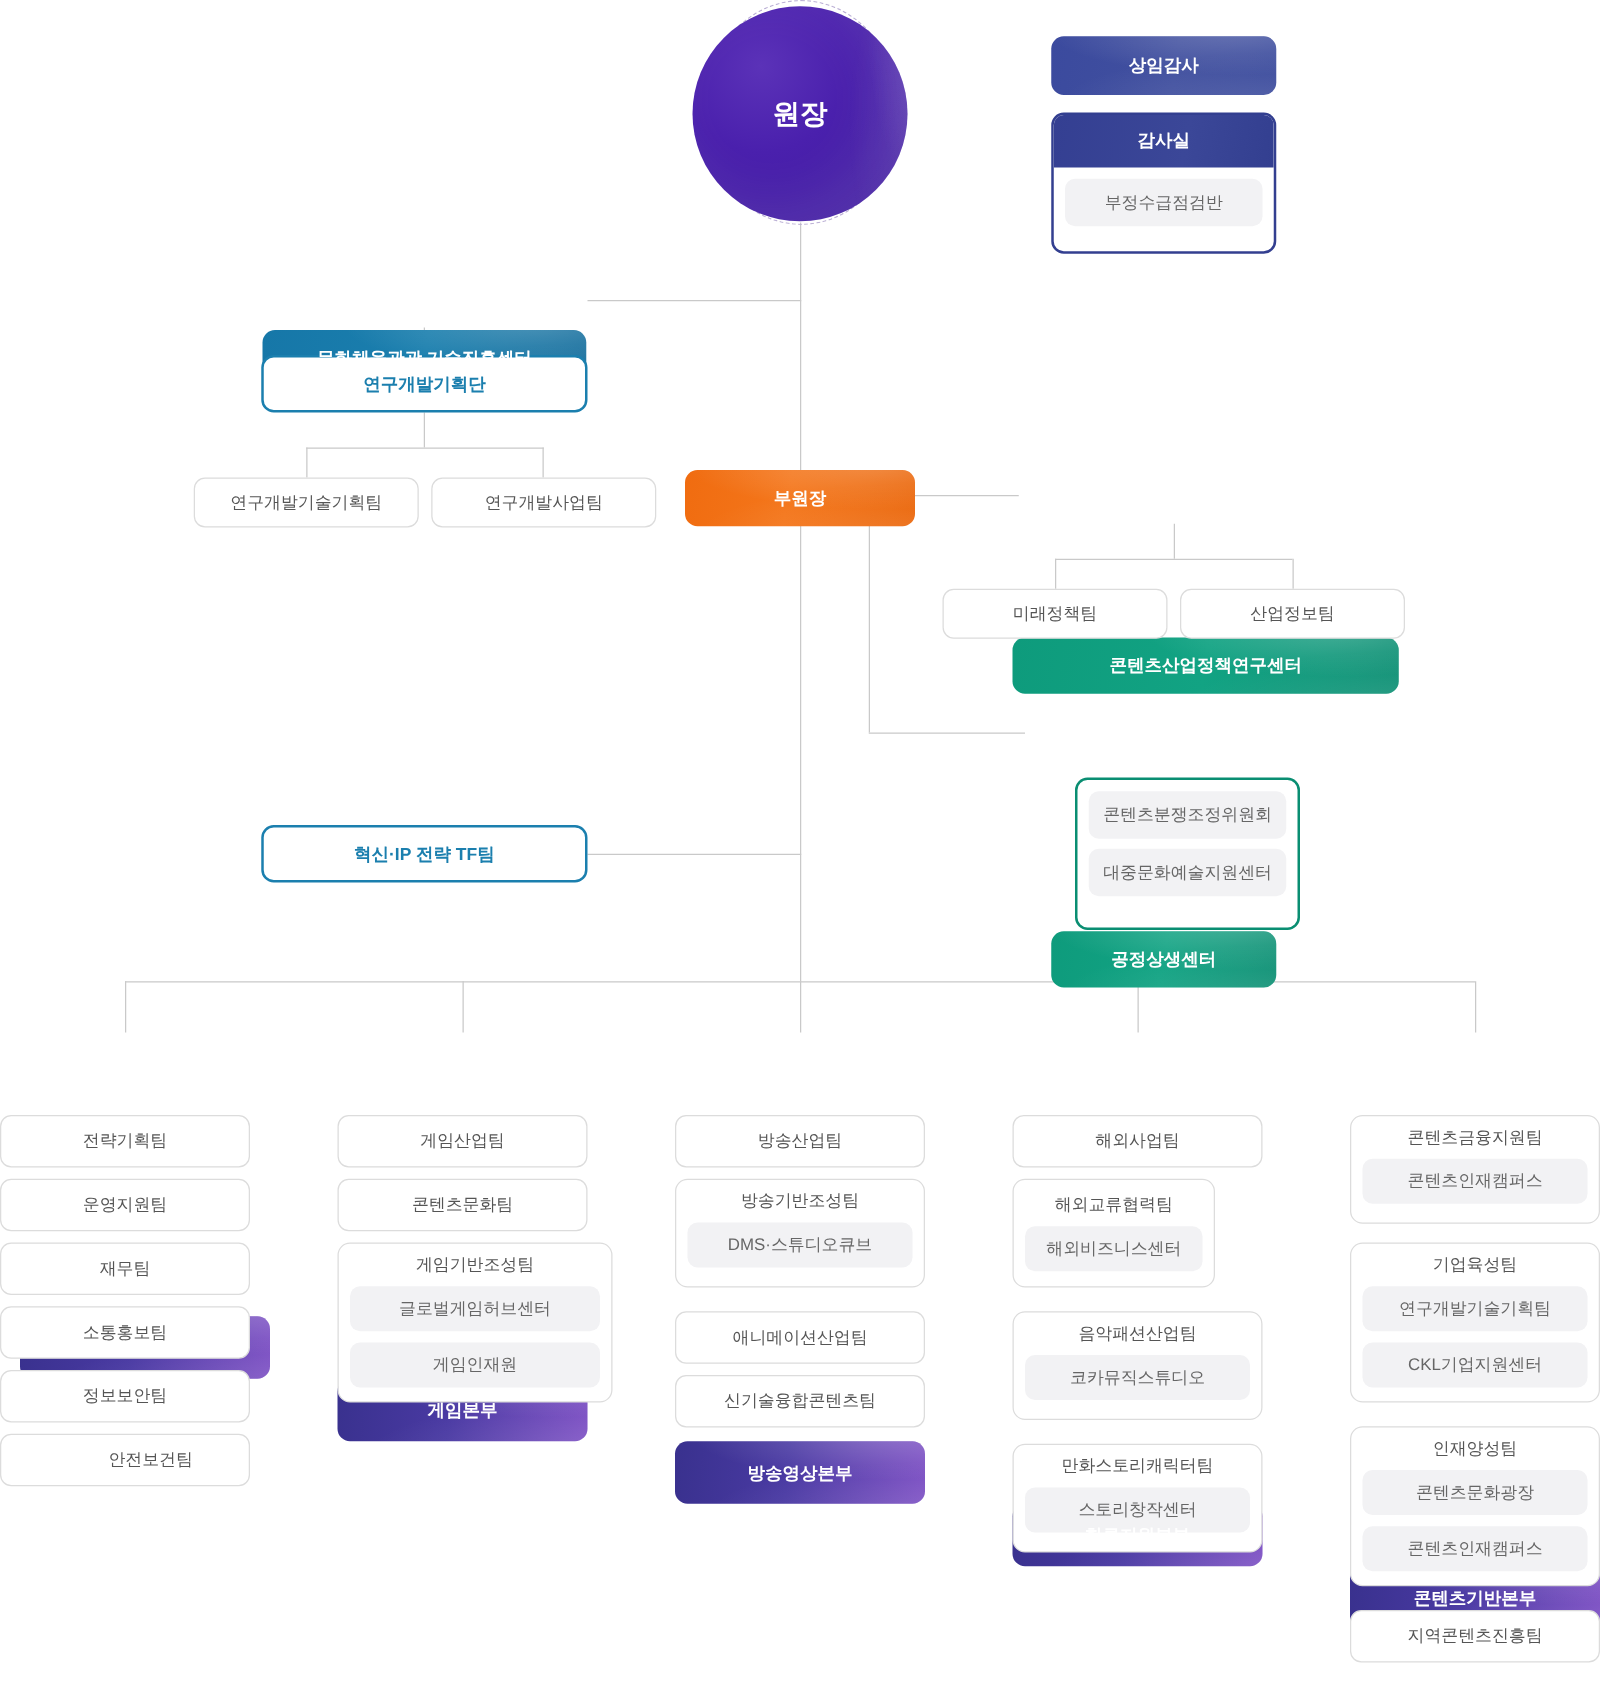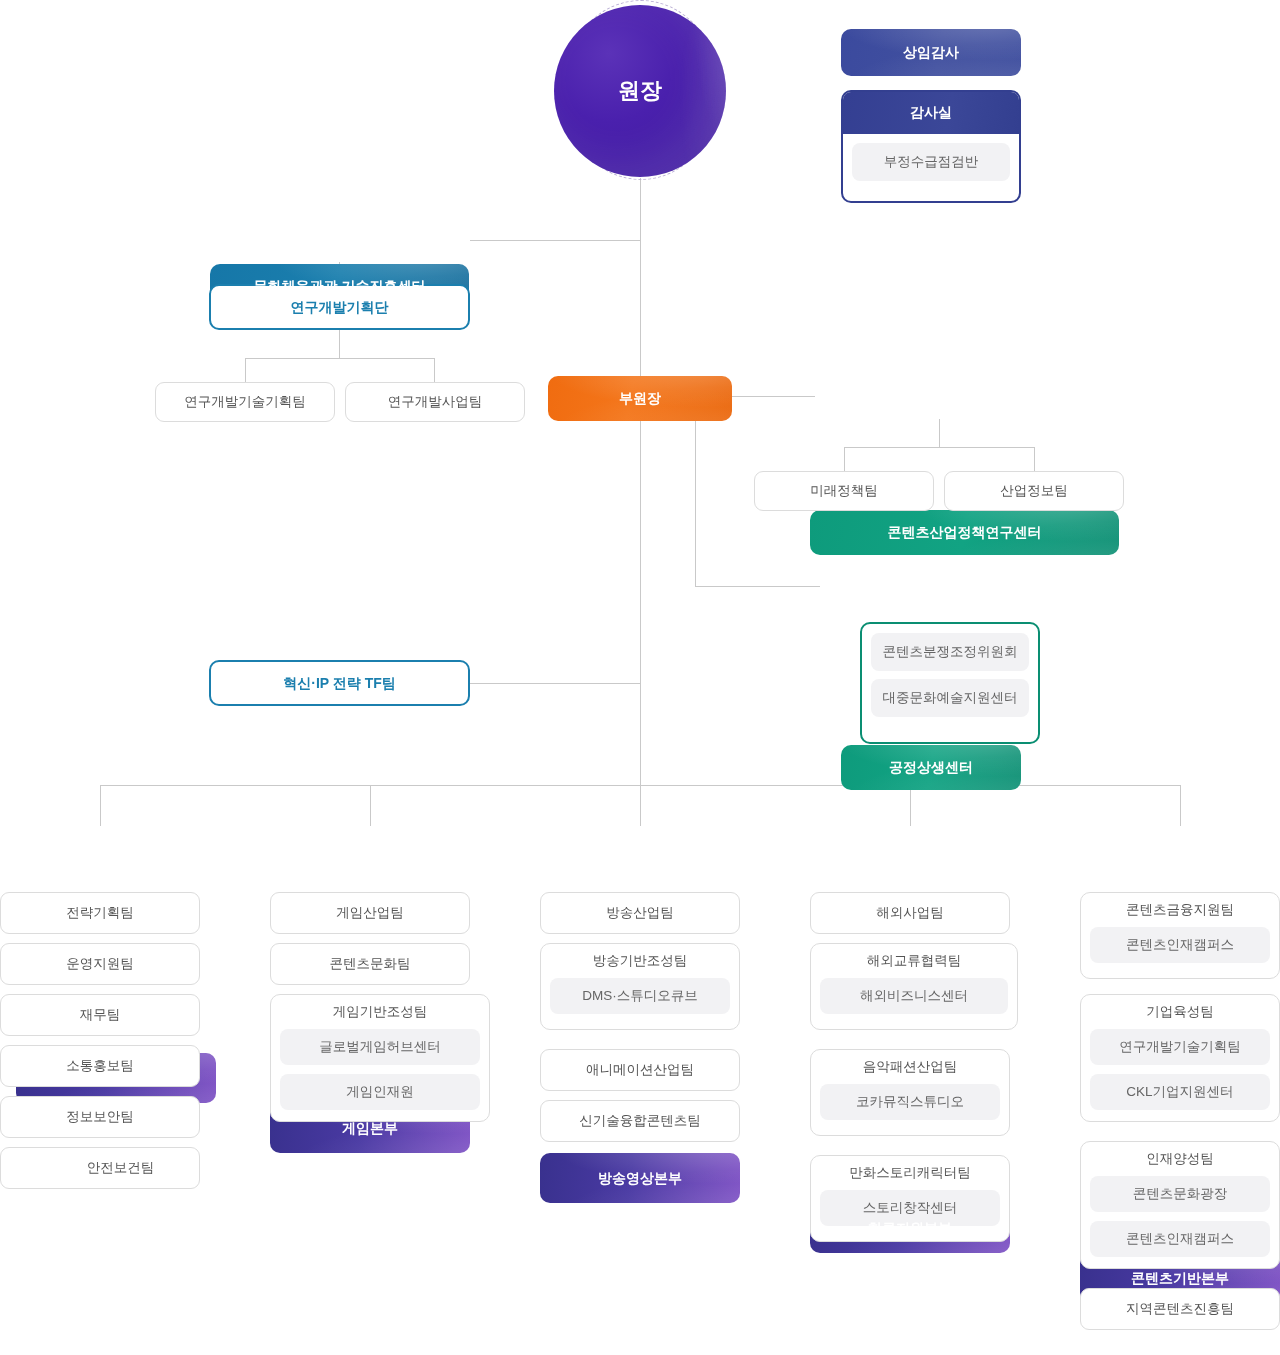--- a/index.html
+++ b/index.html
@@ -373,21 +373,21 @@
     <span>신기술융합콘텐츠팀</span>
   </div>
 
   <div class="node pill pill-purple" style="left:810px; top:826px; width:200px; height:50px;">
     <div class="sheen"></div>
     <span>한류지원본부</span>
   </div>
   <div class="node chip" style="left:810px; top:892px; width:200px; height:42px;">
     <span>해외사업팀</span>
   </div>
-  <div class="groupcard" style="left:810px; top:943px; width:208px; height:87px;">
+  <div class="groupcard" style="left:810px; top:943px; width:162px; height:87px;justify-content:center;">
     <div class="g-title">
       <span>해외교류협력팀</span>
     </div>
     <div class="g-sub">
       <span>해외비즈니스센터</span>
     </div>
   </div>
   <div class="groupcard" style="left:810px; top:1049px; width:200px; height:87px;">
     <div class="g-title">
       <span>음악패션산업팀</span>

